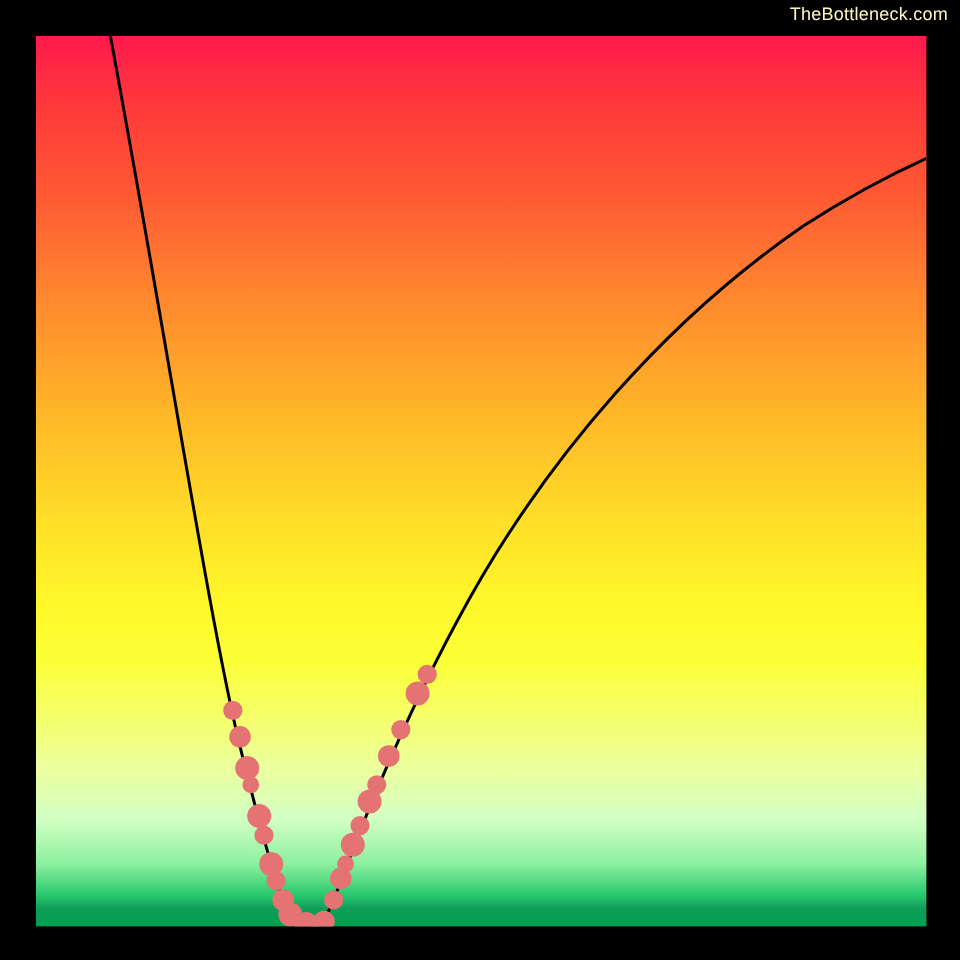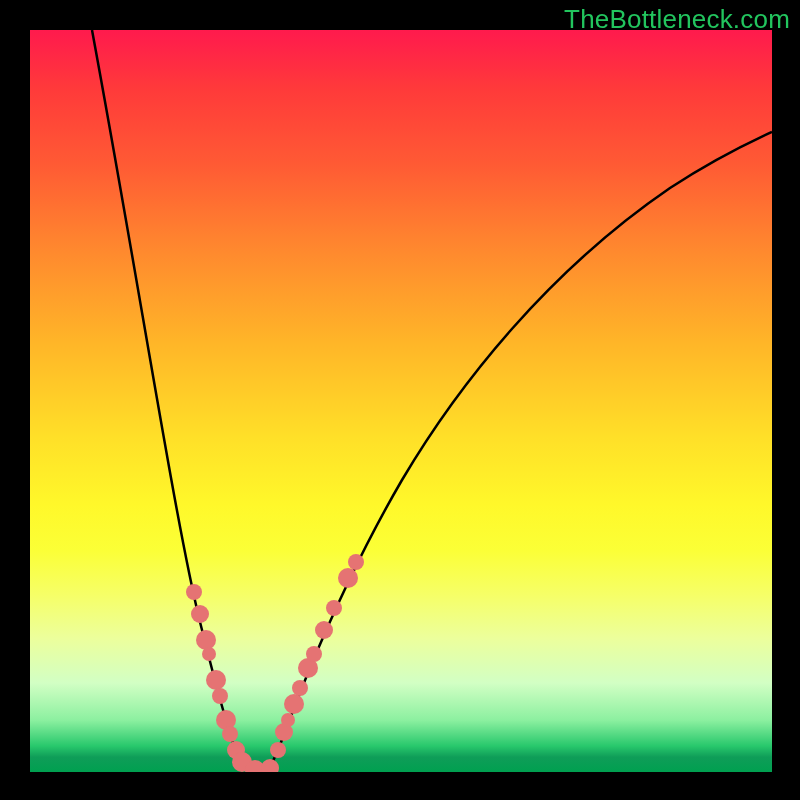--- a/index.html
+++ b/index.html
@@ -41,22 +41,22 @@
       #8cf0a0 93%,
       #28c86c 96.5%,
       #0f9d58 98%,
       #00a050 100%
     );
   }
   .watermark {
     position: absolute;
     top: 4px;
     right: 10px;
-    color: #22c55e;
-    font-size: 26px;
+    color: #fef9c3;
+    font-size: 15px;
     font-weight: 500;
     letter-spacing: 0.2px;
     user-select: none;
   }
   svg.curve {
     position: absolute;
     top: 0;
     left: 0;
   }
   .curve path {

